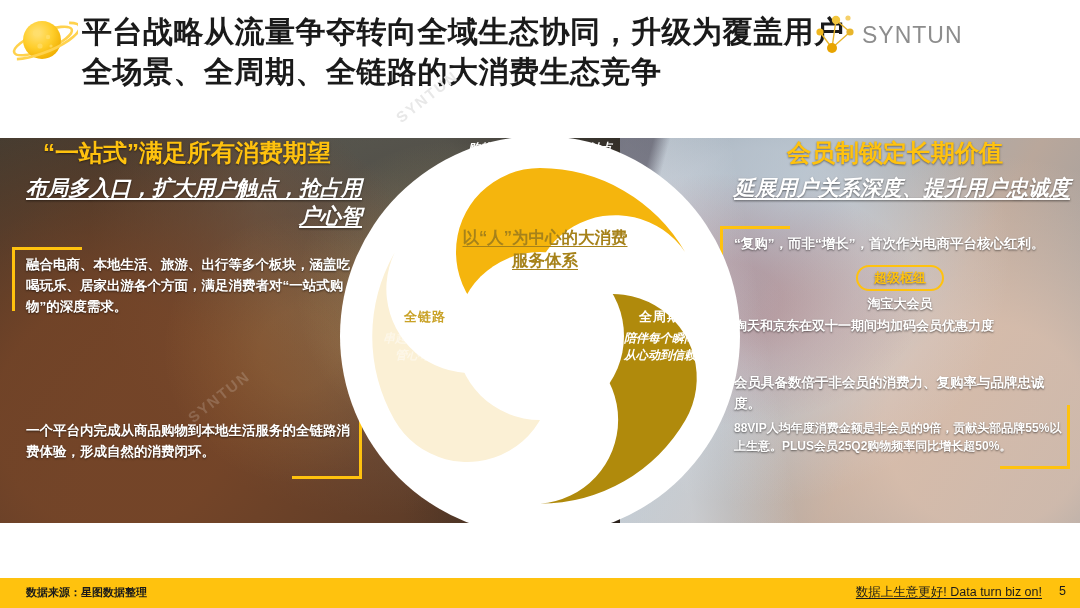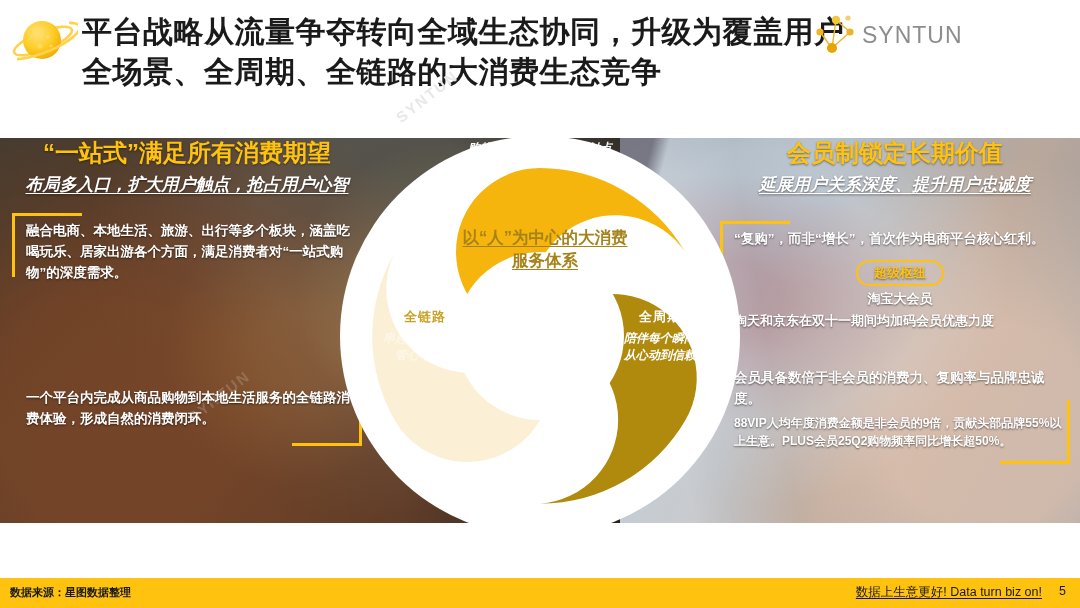--- a/index.html
+++ b/index.html
@@ -50,21 +50,21 @@
   }
   .wm-body { position:absolute; left:182px; top:250px; font-size:15px; color:rgba(255,255,255,.17);
     transform:rotate(-38deg); letter-spacing:2px; font-weight:bold; }
 
   
   .panel { position:absolute; top:0; width:350px; height:385px; }
   .panel.left  { left:12px; }
   .panel.right { right:10px; }
   .p-title { text-align:center; font-size:24px; font-weight:bold; color:#FFC20E;
     line-height:1.25; text-shadow:0 1px 2px rgba(0,0,0,.45); }
-  .p-sub { margin-top:6px; text-align:center; font-size:17px; font-weight:bold;
+  .p-sub { margin-top:6px; text-align:right; font-size:21px; font-weight:bold;
     font-style:italic; color:#ffffff; line-height:1.35; text-decoration:underline;
     text-underline-offset:3px; text-shadow:0 1px 2px rgba(0,0,0,.5); }
 
   .bracket { position:relative; margin-top:16px; padding:8px 4px 8px 14px; }
   .bracket .bk-tl { position:absolute; left:0; top:0; width:70px; height:3px; background:#FFC20E; }
   .bracket .bk-l  { position:absolute; left:0; top:0; width:3px; height:64px; background:#FFC20E; }
   .bracket .bk-br { position:absolute; right:0; bottom:0; width:70px; height:3px; background:#FFC20E; }
   .bracket .bk-r  { position:absolute; right:0; bottom:0; width:3px; height:64px; background:#FFC20E; }
   .body-txt { font-size:13.5px; font-weight:bold; line-height:1.55; color:#ffffff;
     text-shadow:0 1px 2px rgba(0,0,0,.55); }
@@ -89,21 +89,21 @@
   .lbl-top  { left:100px; top:32px; width:240px; color:#fff; }
   .lbl-top .small { color:#fff; }
   .lbl-right{ left:250px; top:222px; width:180px; color:#fff; }
   .lbl-left { left:20px; top:222px; width:170px; color:#C9A227; }
   .lbl-left .small { color:rgba(255,255,255,.82); }
   .lbl-core { left:135px; top:140px; width:180px; color:#A6821A; font-size:16.5px;
     font-weight:bold; line-height:1.38; text-decoration:underline; text-underline-offset:3px; }
 
   
   .footer { position:absolute; left:0; bottom:0; width:1080px; height:30px; background:#FFC20E; }
-  .f-left { position:absolute; left:10px; top:7px; font-size:11px; font-weight:bold; color:#1a1a1a;font-family:Liberation Serif, serif; }
+  .f-left { position:absolute; left:26px; top:7px; font-size:11px; font-weight:bold; color:#1a1a1a;font-family:Liberation Serif, serif; }
   .f-right{ position:absolute; right:38px; top:6px; font-size:12.5px; font-weight:normal; color:#1a1a1a;
     text-decoration:underline; text-underline-offset:2px; }
   .f-page { position:absolute; right:14px; top:6px; font-size:12.5px; color:#1a1a1a; }
 </style>
 </head>
 <body>
 
 <div class="slide">
 
   <div class="header">

